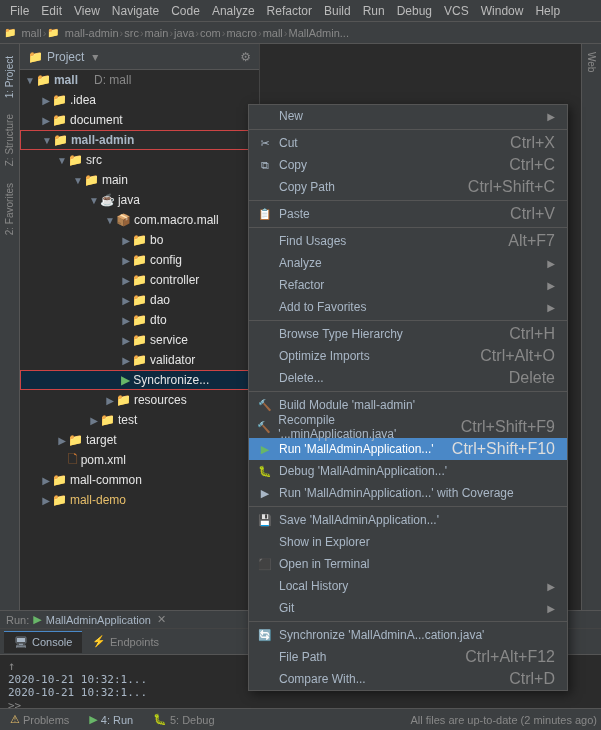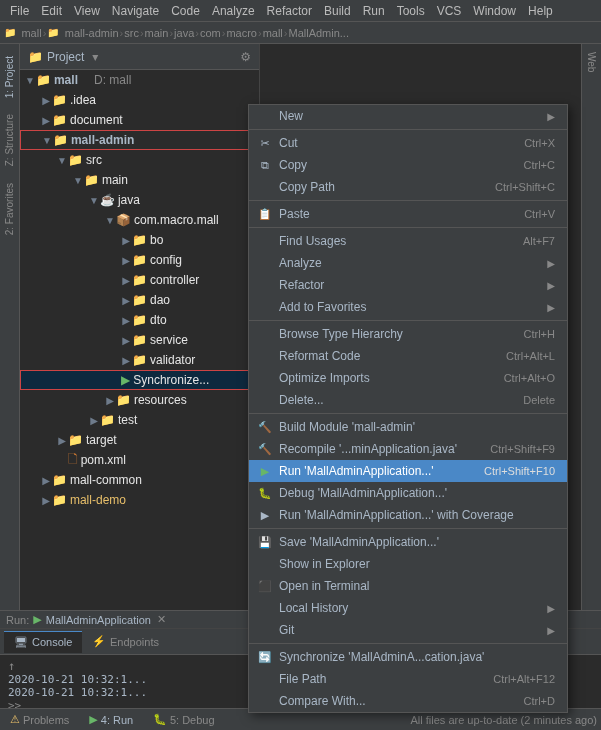--- a/index.html
+++ b/index.html
@@ -141,21 +141,21 @@
       align-items: center;
       justify-content: space-between;
       padding: 3px 12px 3px 8px;
       cursor: pointer;
       color: #a9b7c6;
       height: 22px;
       gap: 12px;
     }
     .ctx-item.highlighted { background: #4a88c7; color: #ffffff; }
     .ctx-item-left { display: flex; align-items: center; gap: 6px; }
-    .ctx-shortcut { color: #888; font-size: 11px; }
+    .ctx-shortcut { color: #888; font-size: 16px; }
     .ctx-item.highlighted .ctx-shortcut { color: #ddd; }
     .ctx-arrow { color: #888; font-size: 10px; }
     .ctx-icon { width: 16px; text-align: center; font-size: 11px; color: #a9b7c6; }
     .ctx-icon.green { color: #68b668; }
 
     .ctx-divider { height: 1px; background: #555; margin: 2px 0; }
 
     
     .editor-area {
       flex: 1;
@@ -267,21 +267,21 @@
 <div class="menu-bar">
   <span>File</span>
   <span>Edit</span>
   <span>View</span>
   <span>Navigate</span>
   <span>Code</span>
   <span>Analyze</span>
   <span>Refactor</span>
   <span>Build</span>
   <span>Run</span>
-  <span>Tools</span>
+  <span>Debug</span>
   <span>VCS</span>
   <span>Window</span>
   <span>Help</span>
 </div>
 
 <div class="breadcrumb">
   <span class="breadcrumb-item">
     <span class="folder-icon">📁</span>
     <span>mall</span>
   </span>
@@ -543,27 +543,20 @@
     <div class="ctx-item">
       <div class="ctx-item-left">
         <span class="ctx-icon"></span>
         <span>Browse Type Hierarchy</span>
       </div>
       <span class="ctx-shortcut">Ctrl+H</span>
     </div>
     <div class="ctx-item">
       <div class="ctx-item-left">
         <span class="ctx-icon"></span>
-        <span>Reformat Code</span>
-      </div>
-      <span class="ctx-shortcut">Ctrl+Alt+L</span>
-    </div>
-    <div class="ctx-item">
-      <div class="ctx-item-left">
-        <span class="ctx-icon"></span>
         <span>Optimize Imports</span>
       </div>
       <span class="ctx-shortcut">Ctrl+Alt+O</span>
     </div>
     <div class="ctx-item">
       <div class="ctx-item-left">
         <span class="ctx-icon"></span>
         <span>Delete...</span>
       </div>
       <span class="ctx-shortcut">Delete</span>

